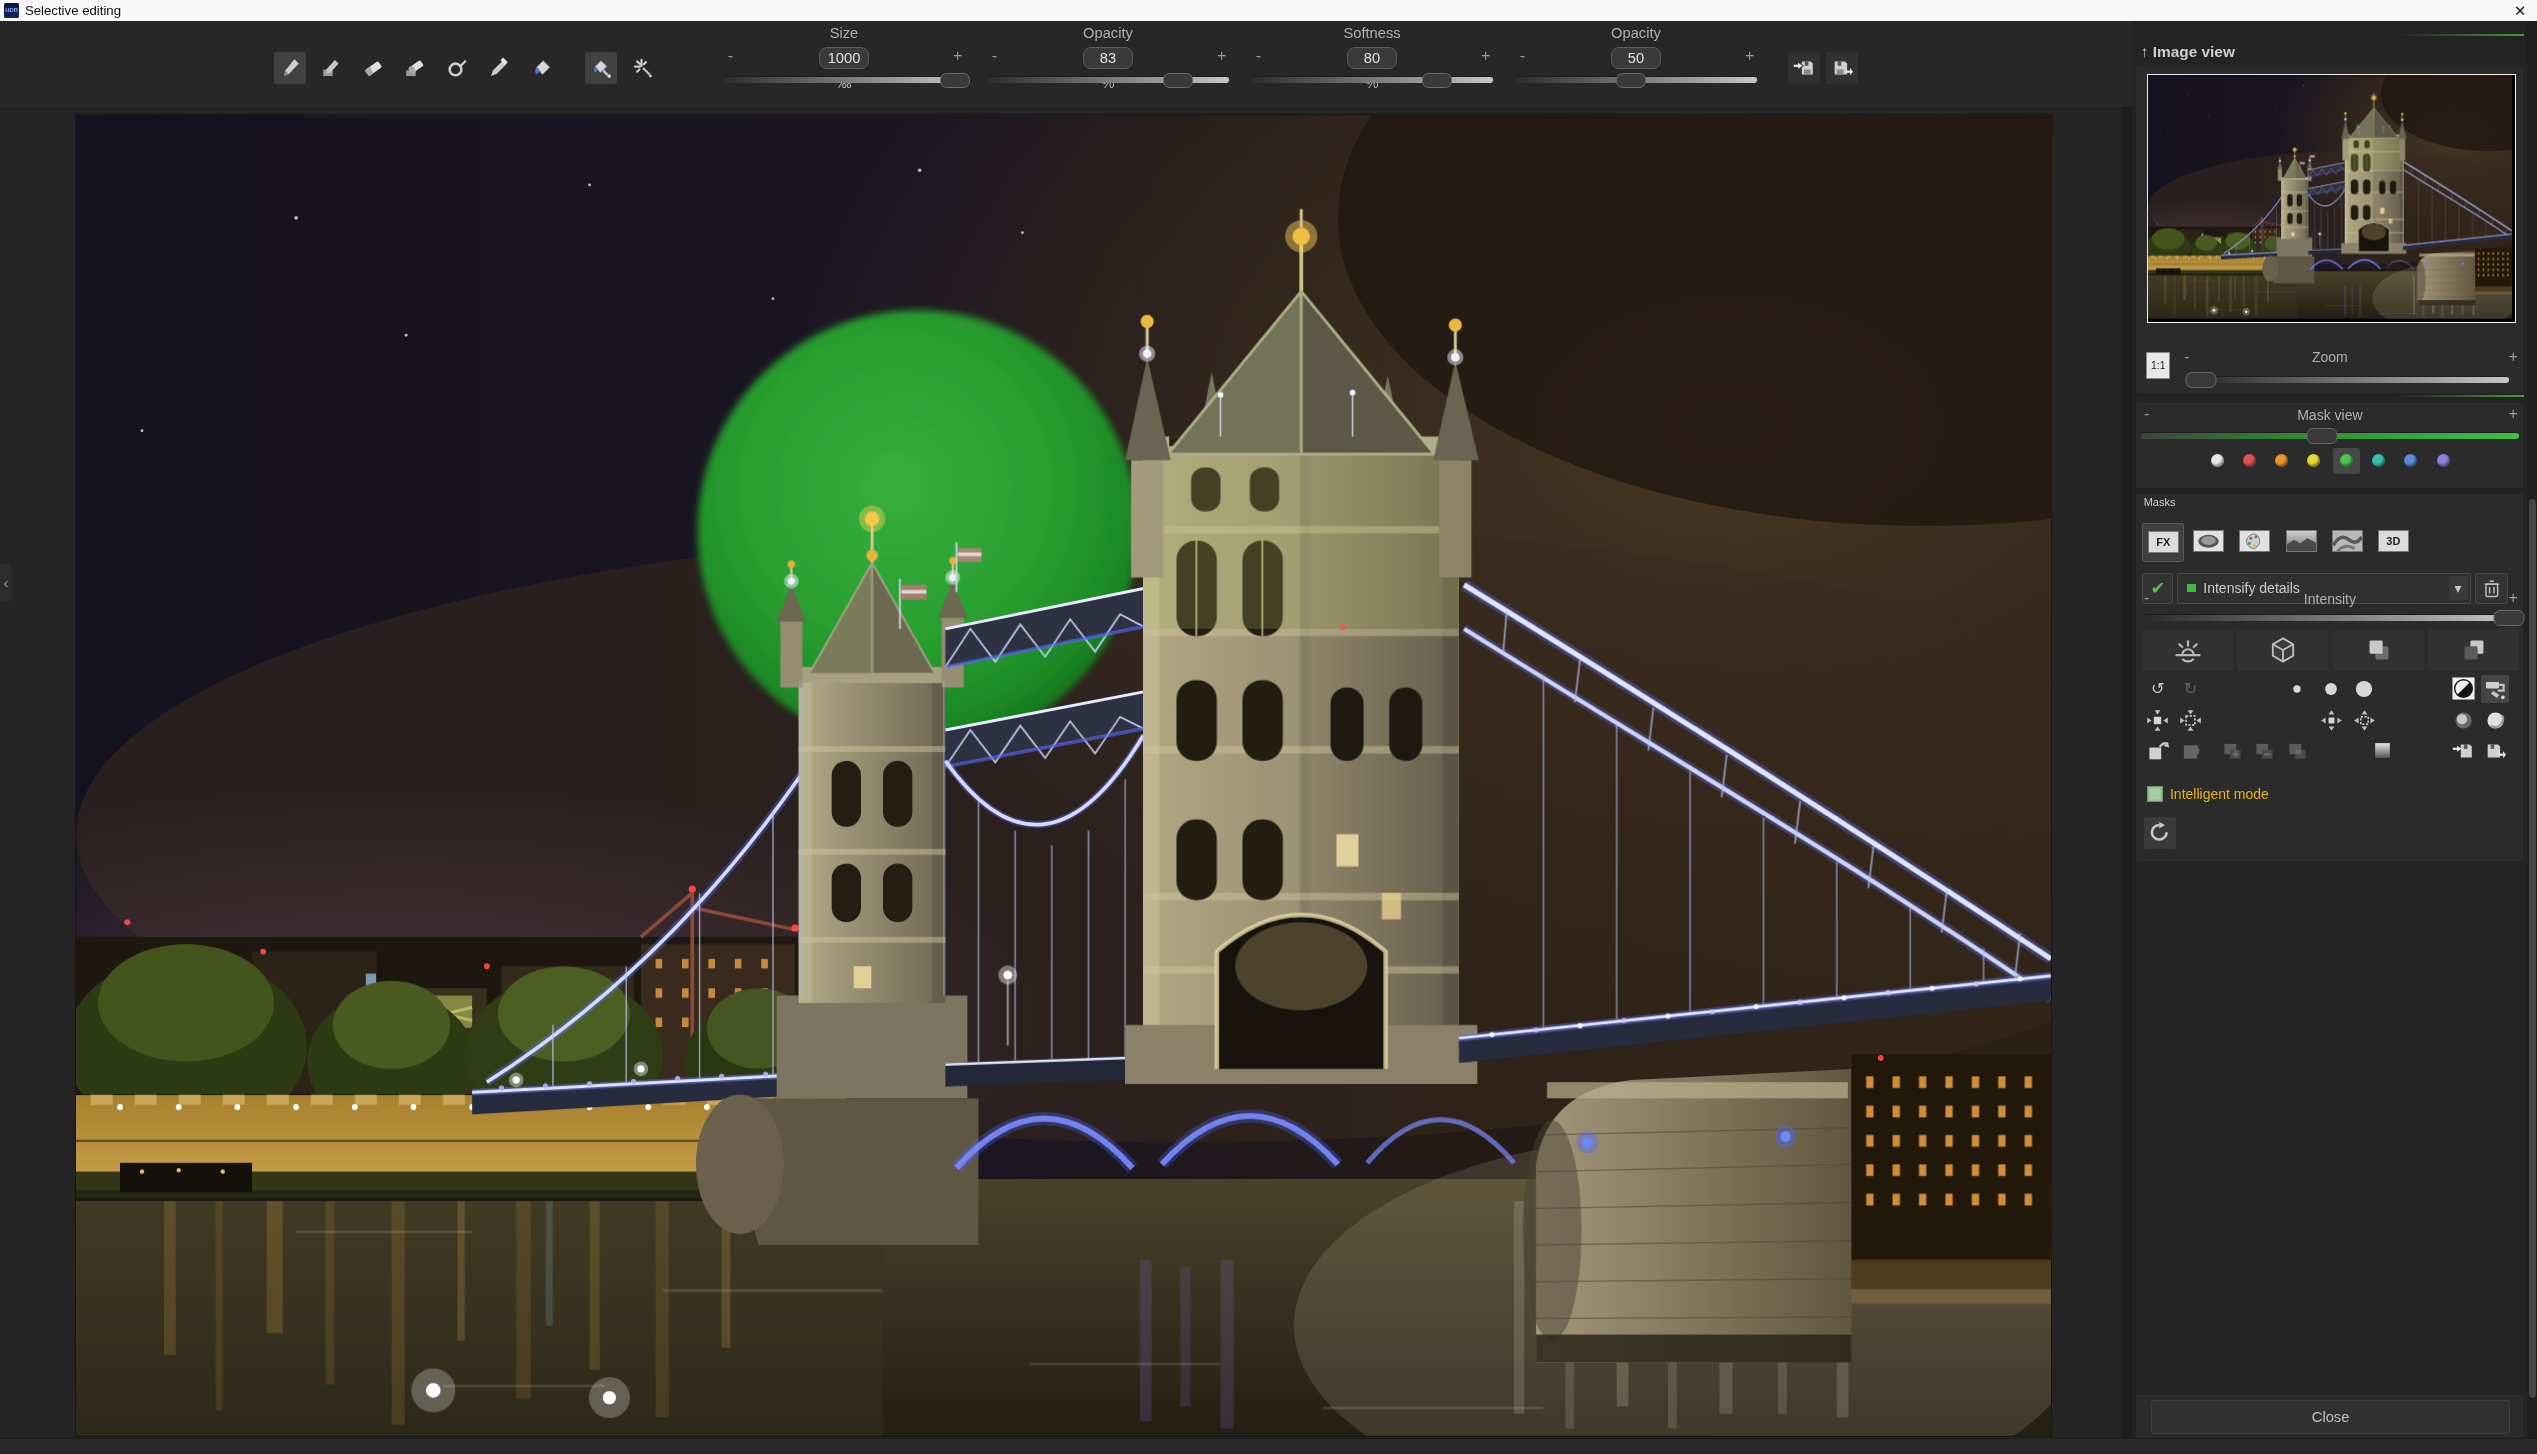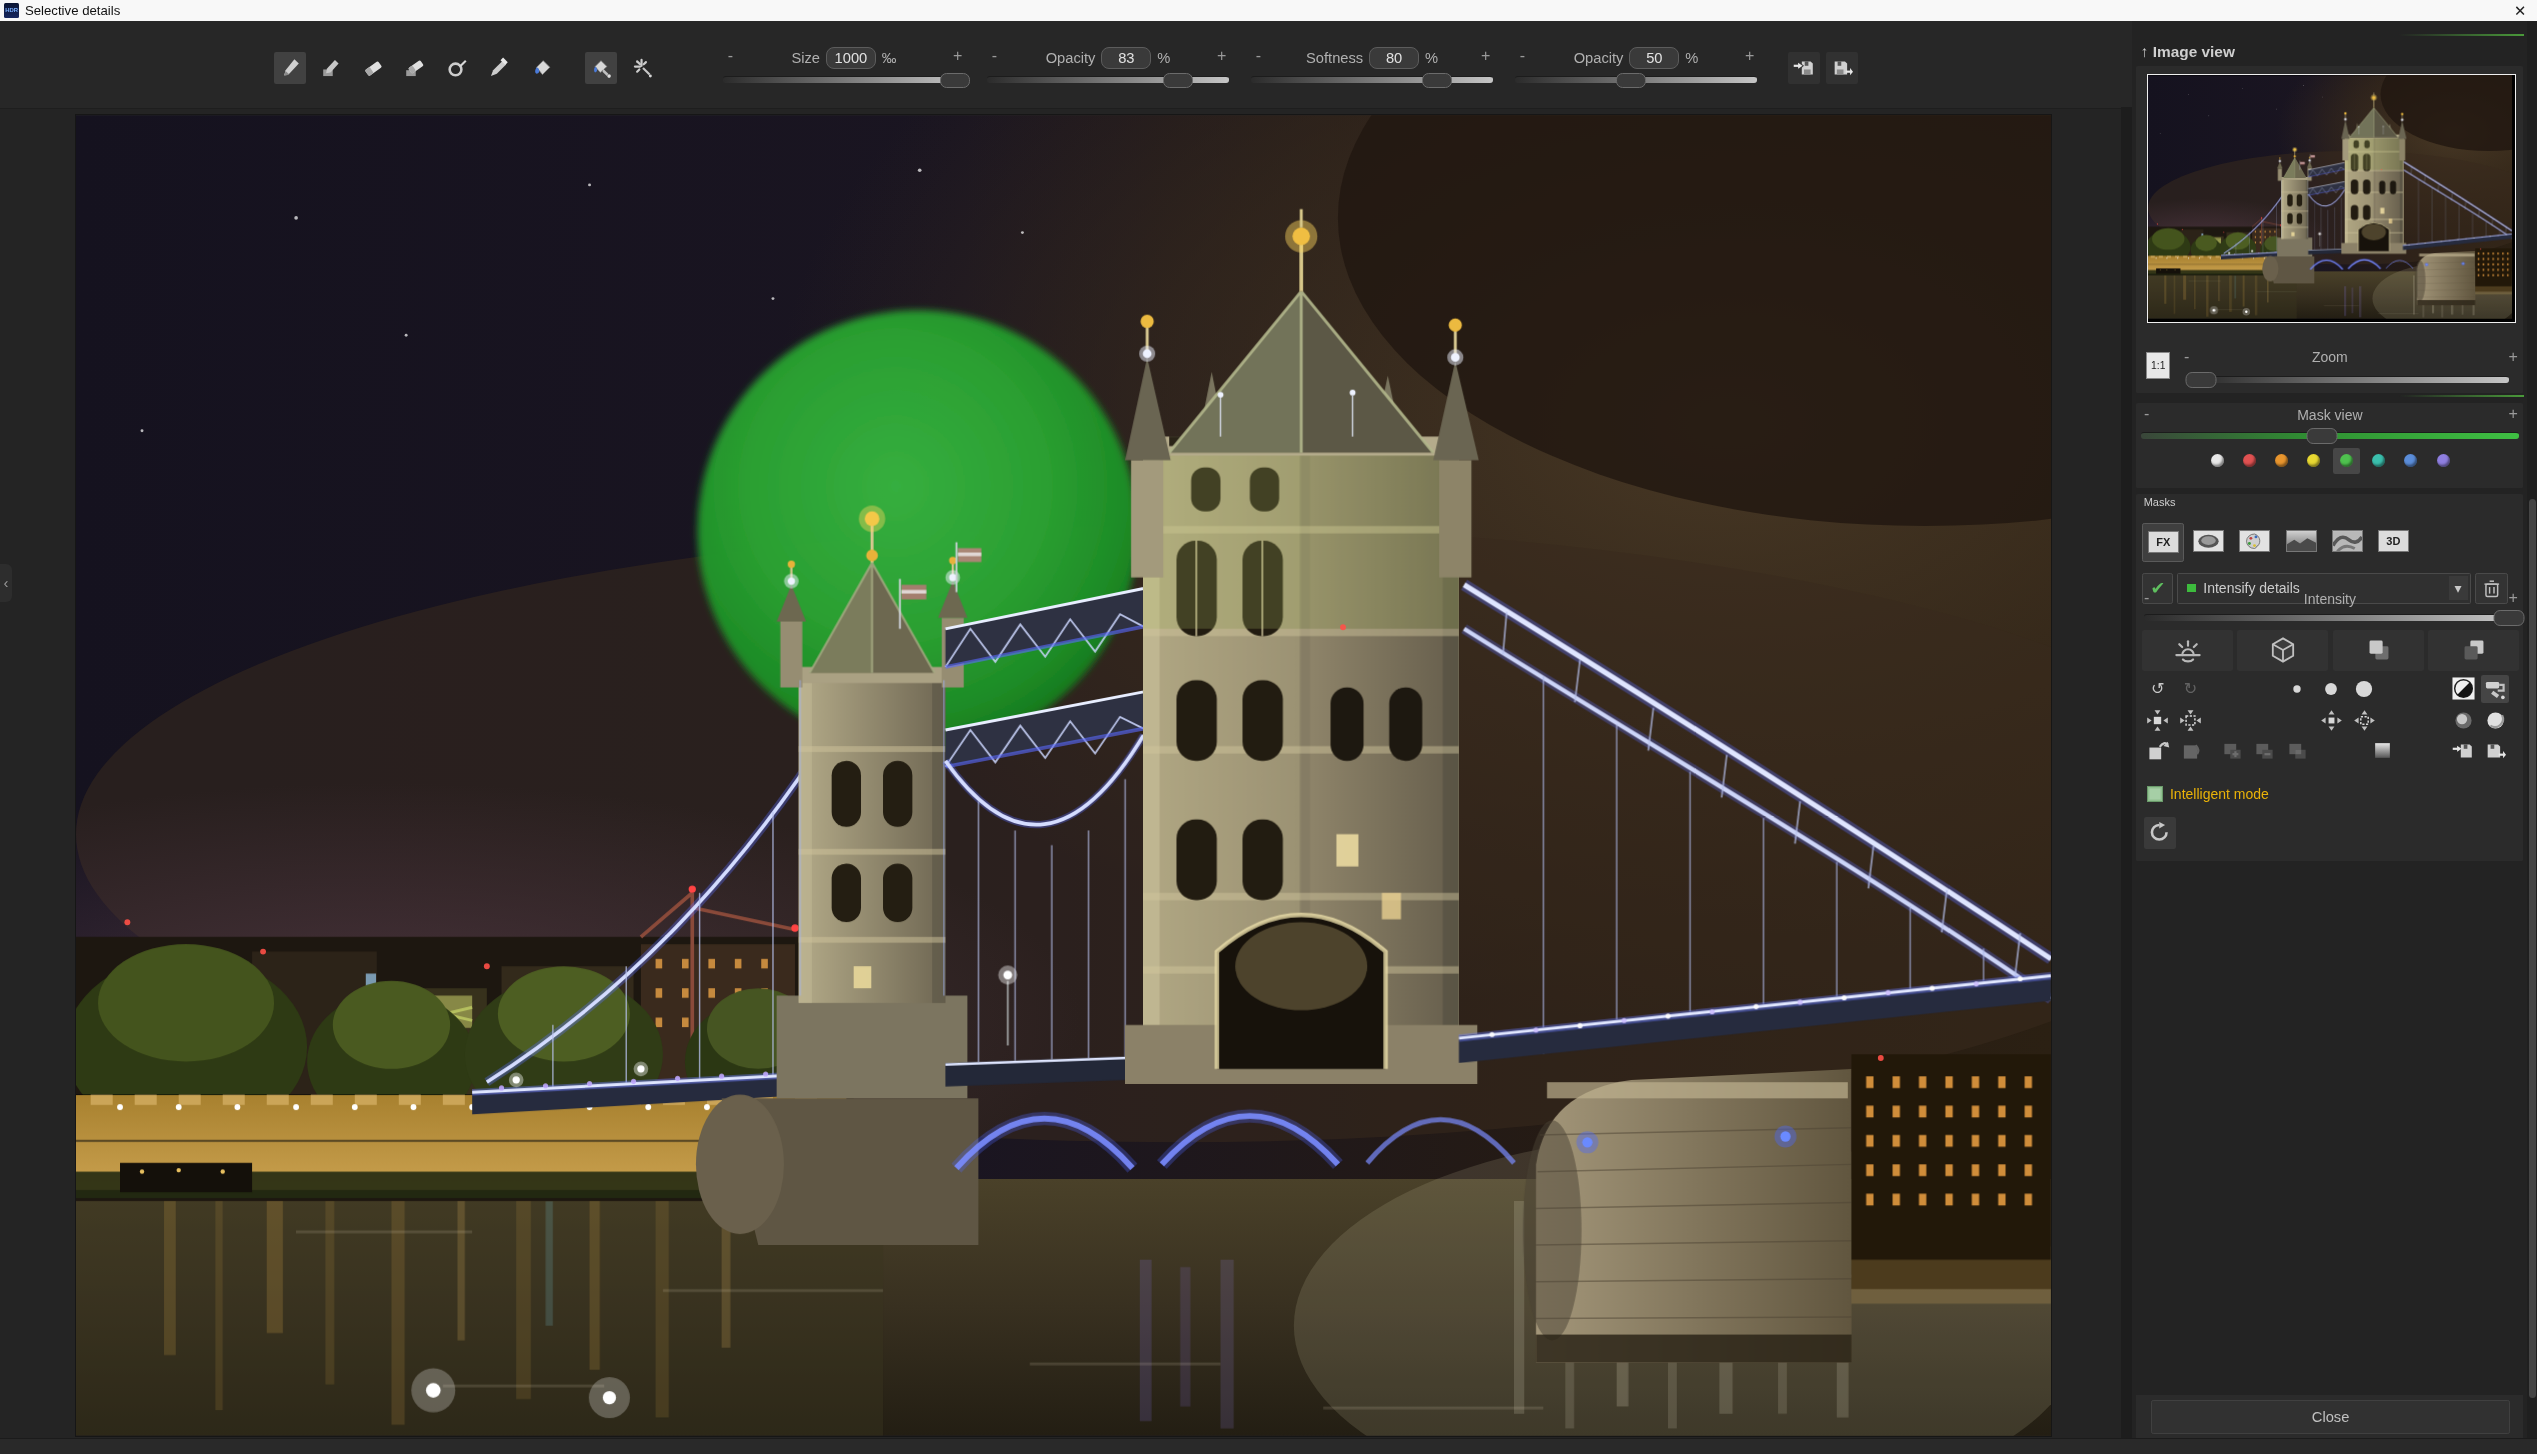--- a/index.html
+++ b/index.html
@@ -19,21 +19,21 @@
            border-bottom:1.5px solid #1e1e1e;}
   .tbtn{position:absolute;top:31px;width:32px;height:32px;border-radius:2.2px;
         display:flex;align-items:center;justify-content:center;}
   .tbtn.sel{background:#414141;}
   .iobtn{position:absolute;top:31px;width:32px;height:32px;border-radius:2.2px;background:#313131;
          display:flex;align-items:center;justify-content:center;}
   .sg{position:absolute;top:26.4px;width:242px;height:44px;}
   .sg-minus,.sg-plus{position:absolute;top:0;font-size:16px;color:#9a9a9a;width:14.7px;text-align:center;}
   .sg-minus{left:0;} .sg-plus{right:0;}
   .sg-lab{position:absolute;left:14.7px;right:14.7px;top:0;height:22px;display:flex;
-          align-items:center;justify-content:center;gap:5.9px;font-size:14.7px;color:#b0b0b0;}
+          align-items:center;justify-content:center;gap:5.9px;font-size:14.7px;color:#b0b0b0;flex-direction:column;}
   .sg-val{display:inline-block;width:48px;height:20.5px;line-height:20.5px;text-align:center;
           background:#3a3a3a;border:0.7px solid #5c5c5c;color:#e2e2e2;border-radius:8px;}
   .sg-track{position:absolute;left:0;right:0;top:29px;height:5.9px;border-radius:2.9px;
             background:linear-gradient(90deg,#2b2b2b,#c6c6c6);border-top:0.7px solid #1c1c1c;}
   .sg-handle{position:absolute;top:-4.4px;width:28px;height:13.2px;border-radius:6.6px;background:#3a3a3a;
              border:0.7px solid #6b6b6b;transform:translateX(-50%);}
   
   .photo{position:absolute;left:76px;top:115px;width:1975px;height:1321px;outline:0.7px solid #161616;}
   .lefttab{position:absolute;left:0;top:564px;width:11.7px;height:38px;background:#2d2d2d;
            border-radius:0 5.9px 5.9px 0;display:flex;align-items:center;justify-content:center;
@@ -571,21 +571,21 @@
           <circle cx="2460" cy="1285" r="4"></circle>
       </g>
     </symbol>
   </defs>
 </svg>
 
 <div class="app">
 
   <div class="titlebar">
     <div class="appicon">HDR</div>
-    <div class="apptitle">Selective details</div>
+    <div class="apptitle">Selective editing</div>
     <div class="winclose">✕</div>
   </div>
 
   <div class="toolbar">
     <div class="tbtn sel" style="left:274px" title="Paintbrush">
       <svg width="22" height="22" viewBox="0 0 30 30">
           <path d="M21 3 l6 6 -13 14 -7 2 2 -7 z" fill="#d0d0d0"></path>
           <path d="M7 26 l2 -7 5 5 z" fill="#8a8a8a"></path>
         </svg>
     </div>

